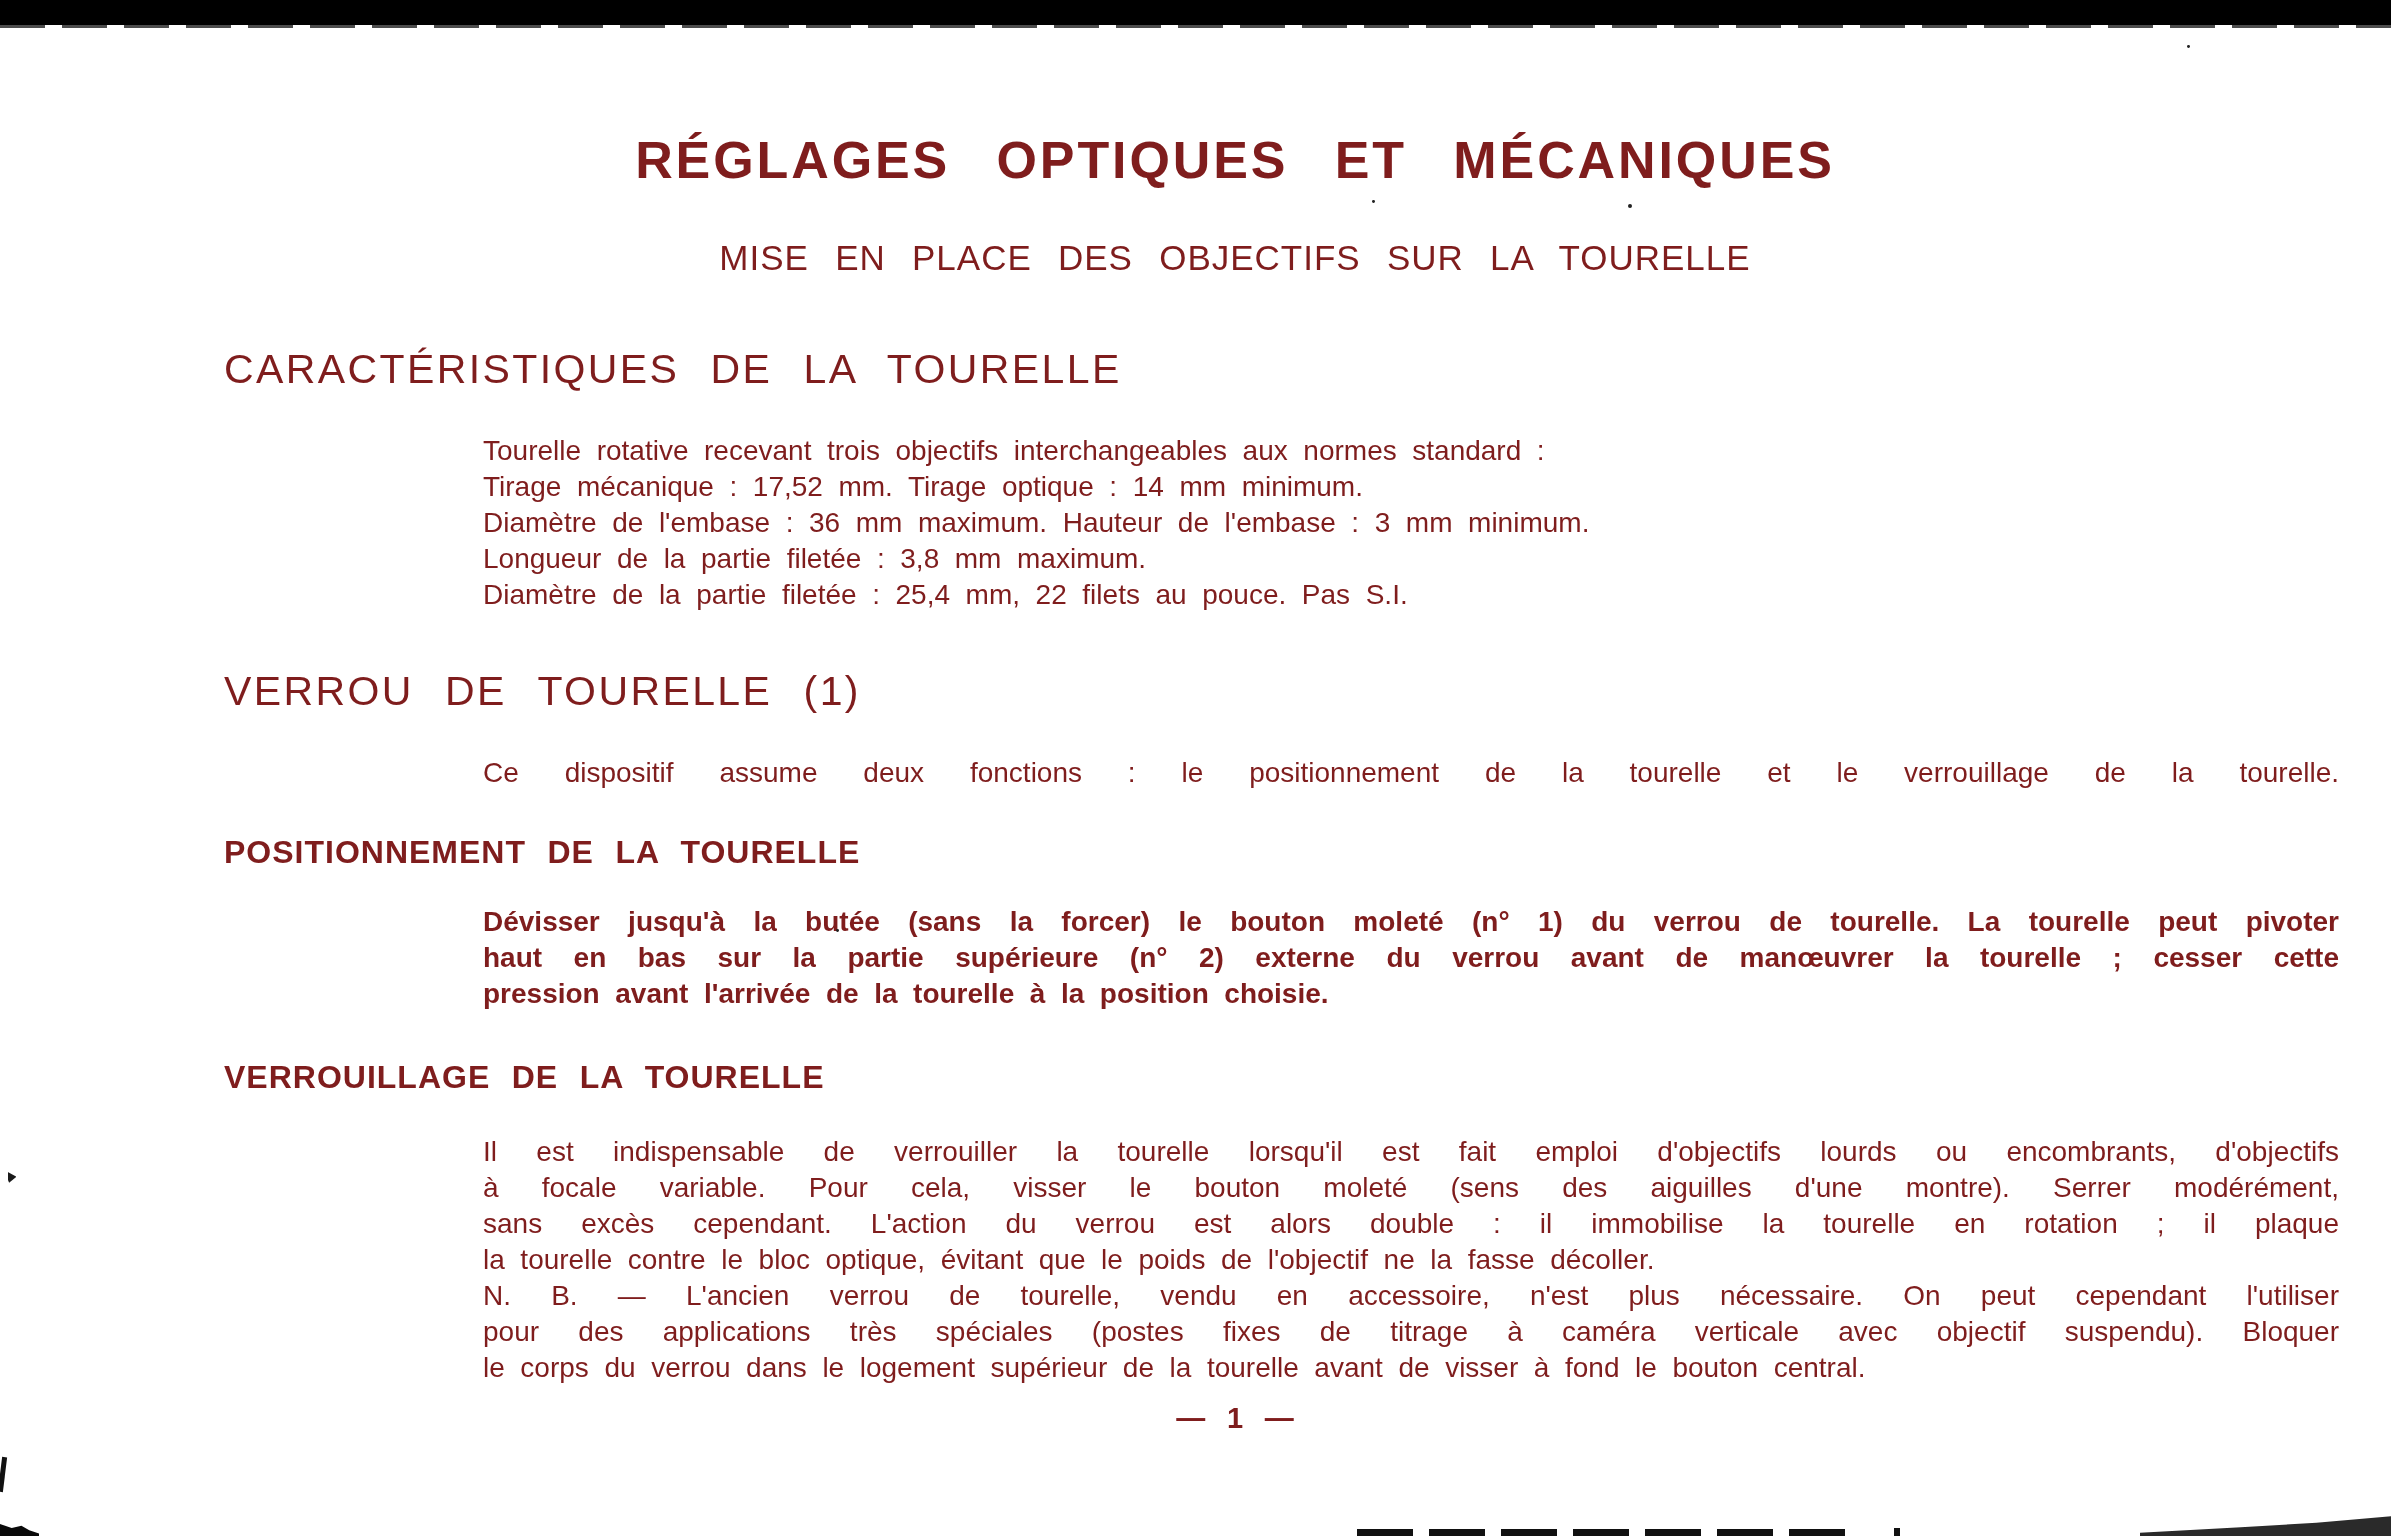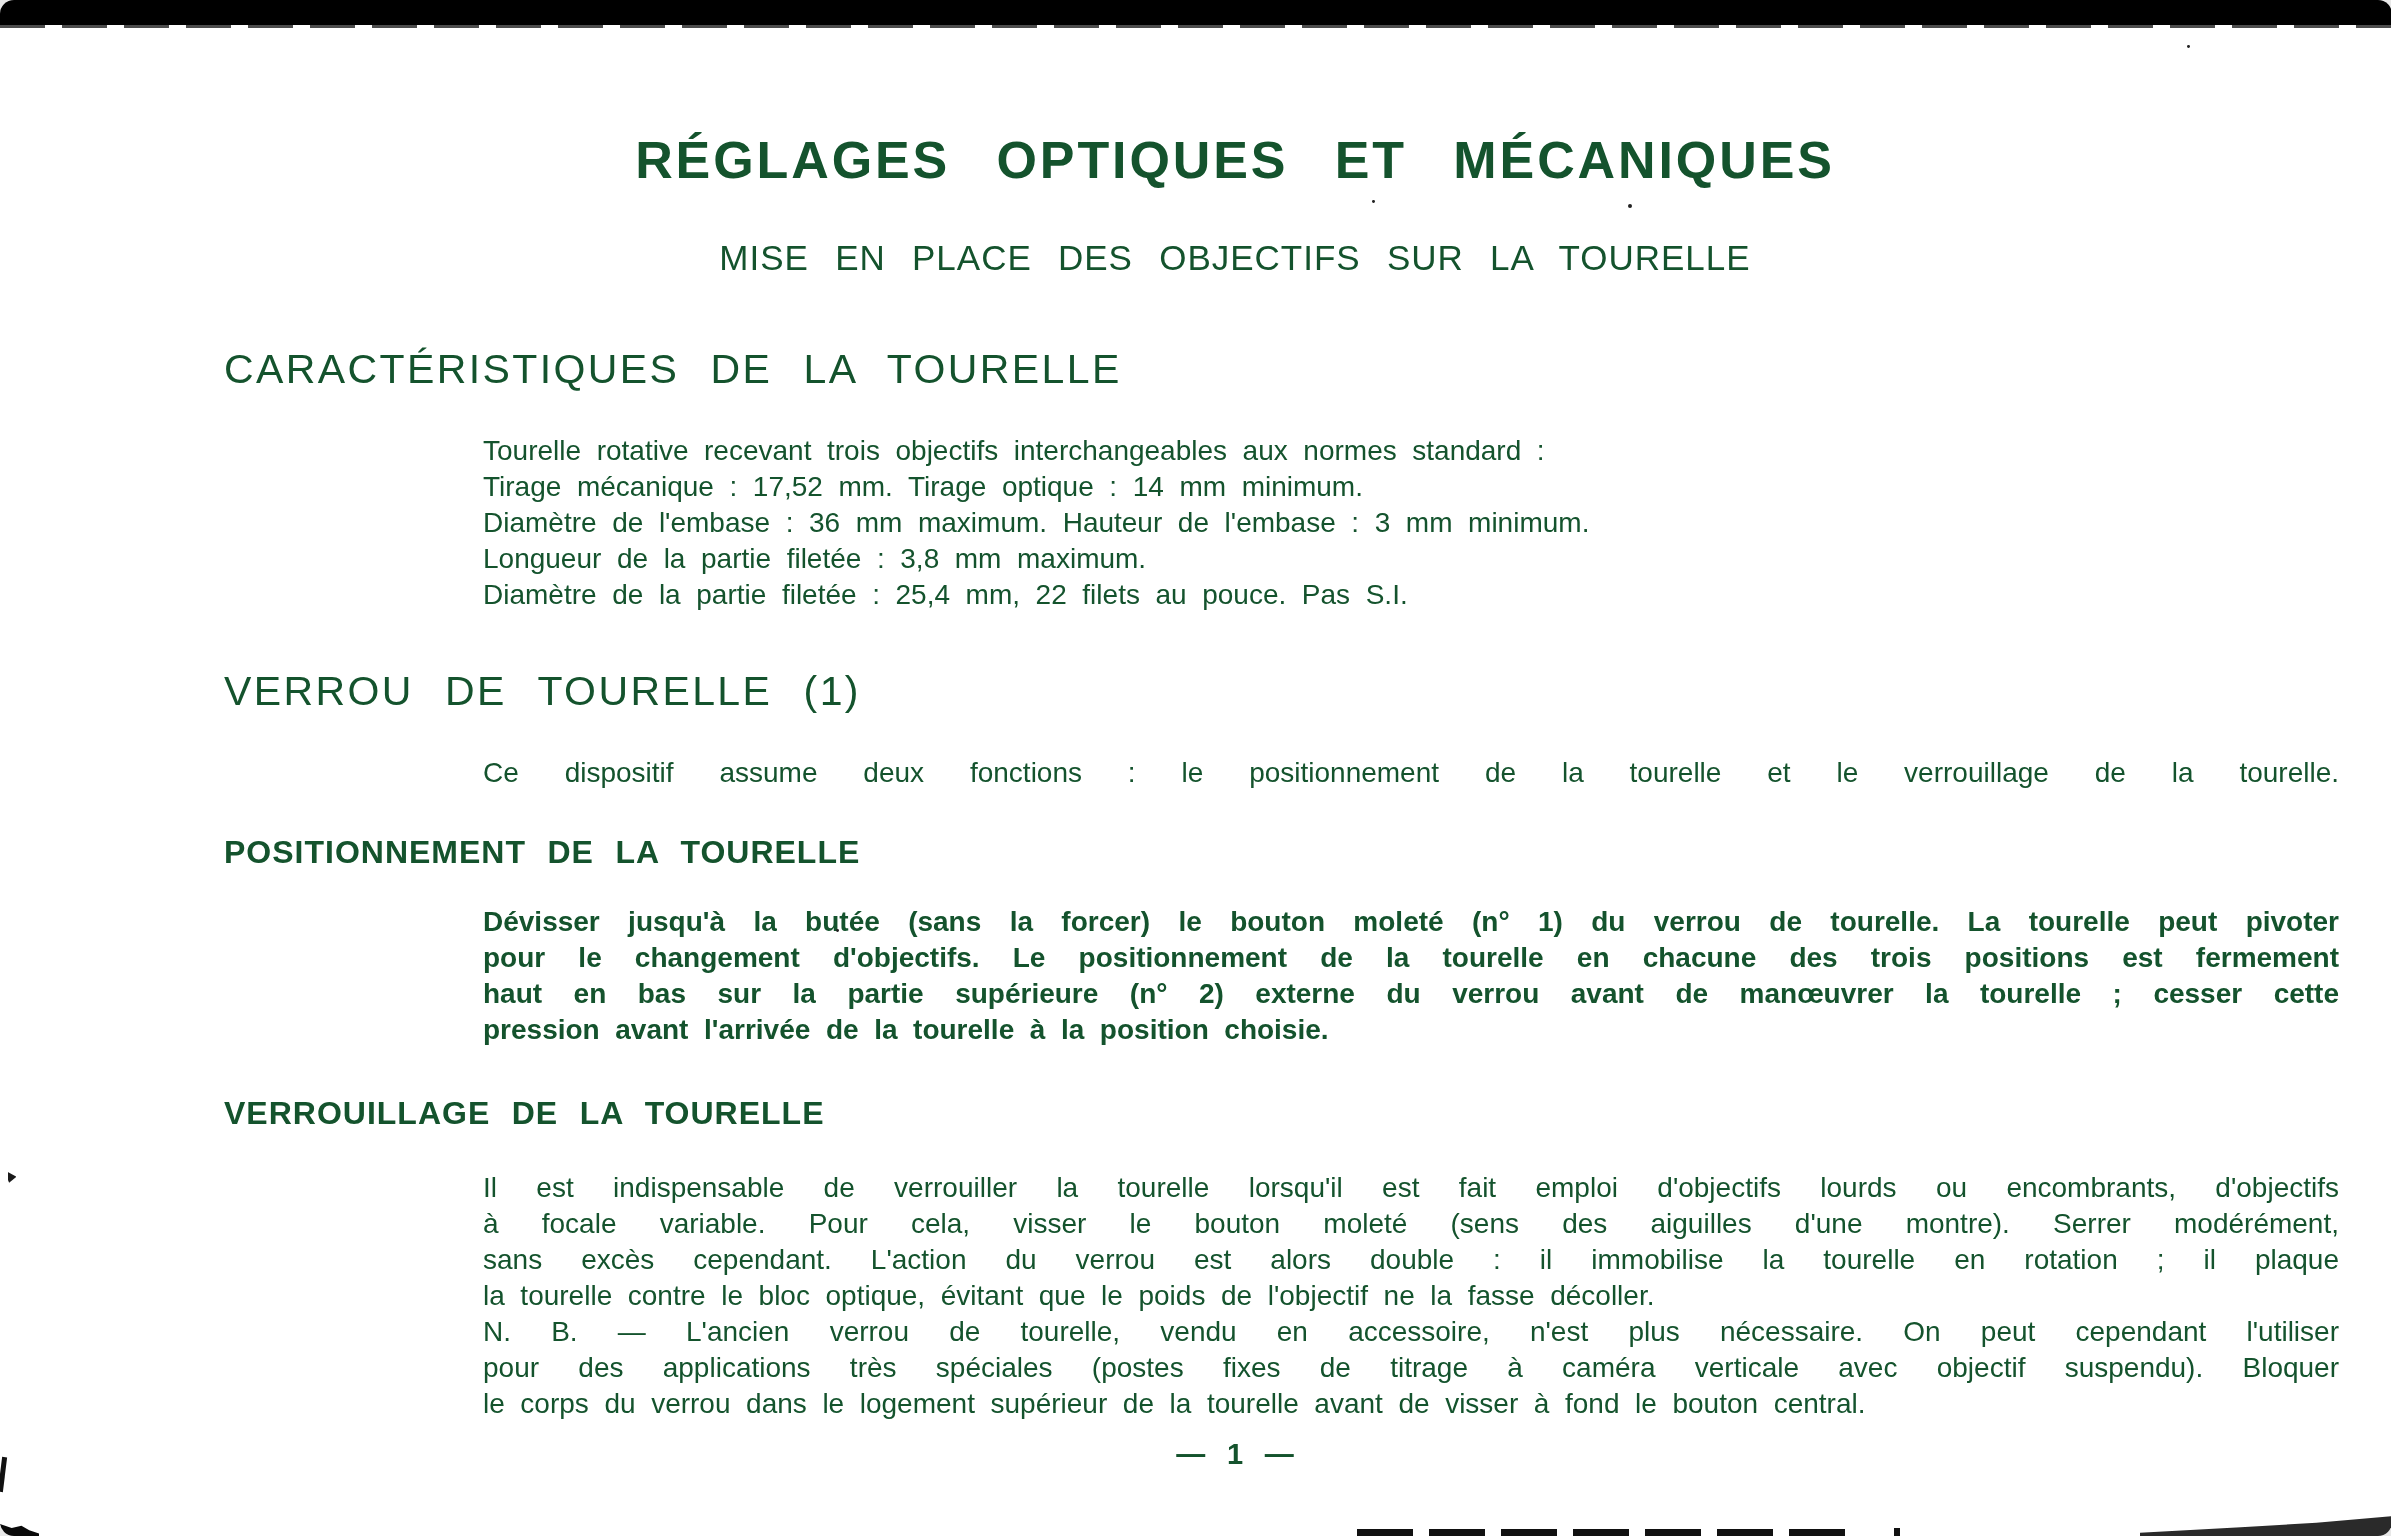--- a/index.html
+++ b/index.html
@@ -1,21 +1,20 @@
 <!DOCTYPE html>
 <html><head>
 <meta charset="utf-8">
 <style>
   html,body{margin:0;padding:0;background:#e8e8e8;}
   .page{
     position:relative; width:2392px; height:1536px;
     background:#ffffff; overflow:hidden;
     font-family:"Liberation Sans","DejaVu Sans",sans-serif;
-    color:#14532d;
-    border-radius:14px;
+    color:#7f1d1d;
   }
   
   .topbar{position:absolute;top:0;left:0;width:2392px;height:25px;background:#000;}
   .topbar::after{
     content:""; position:absolute; top:25px; left:0; width:100%; height:2.9px;
     background:repeating-linear-gradient(90deg,#000 0 45px,transparent 45px 62px);
     opacity:.7;
   }
   .content{position:relative;}
   .centered{ text-align:center; padding-left:78px; }
@@ -105,21 +104,20 @@
         <section class="doc-section sec-2">
           <h3 class="major-heading">VERROU DE TOURELLE (1)</h3>
           <div class="para">
             <div class="line stretch">Ce dispositif assume deux fonctions : le positionnement de la tourelle et le verrouillage de la tourelle.</div>
           </div>
         </section>
         <section class="doc-section sec-3">
           <h4 class="minor-heading">POSITIONNEMENT DE LA TOURELLE</h4>
           <div class="para">
             <div class="line stretch">Dévisser jusqu'à la butée (sans la forcer) le bouton moleté (n° 1) du verrou de tourelle. La tourelle peut pivoter</div>
-            <div class="line stretch">pour le changement d'objectifs. Le positionnement de la tourelle en chacune des trois positions est fermement</div>
             <div class="line stretch">haut en bas sur la partie supérieure (n° 2) externe du verrou avant de manœuvrer la tourelle ; cesser cette</div>
             <div class="line">pression avant l'arrivée de la tourelle à la position choisie.</div>
           </div>
         </section>
         <section class="doc-section sec-4">
           <h4 class="minor-heading">VERROUILLAGE DE LA TOURELLE</h4>
           <div class="para">
             <div class="line stretch">Il est indispensable de verrouiller la tourelle lorsqu'il est fait emploi d'objectifs lourds ou encombrants, d'objectifs</div>
             <div class="line stretch">à focale variable. Pour cela, visser le bouton moleté (sens des aiguilles d'une montre). Serrer modérément,</div>
             <div class="line stretch">sans excès cependant. L'action du verrou est alors double : il immobilise la tourelle en rotation ; il plaque</div>

